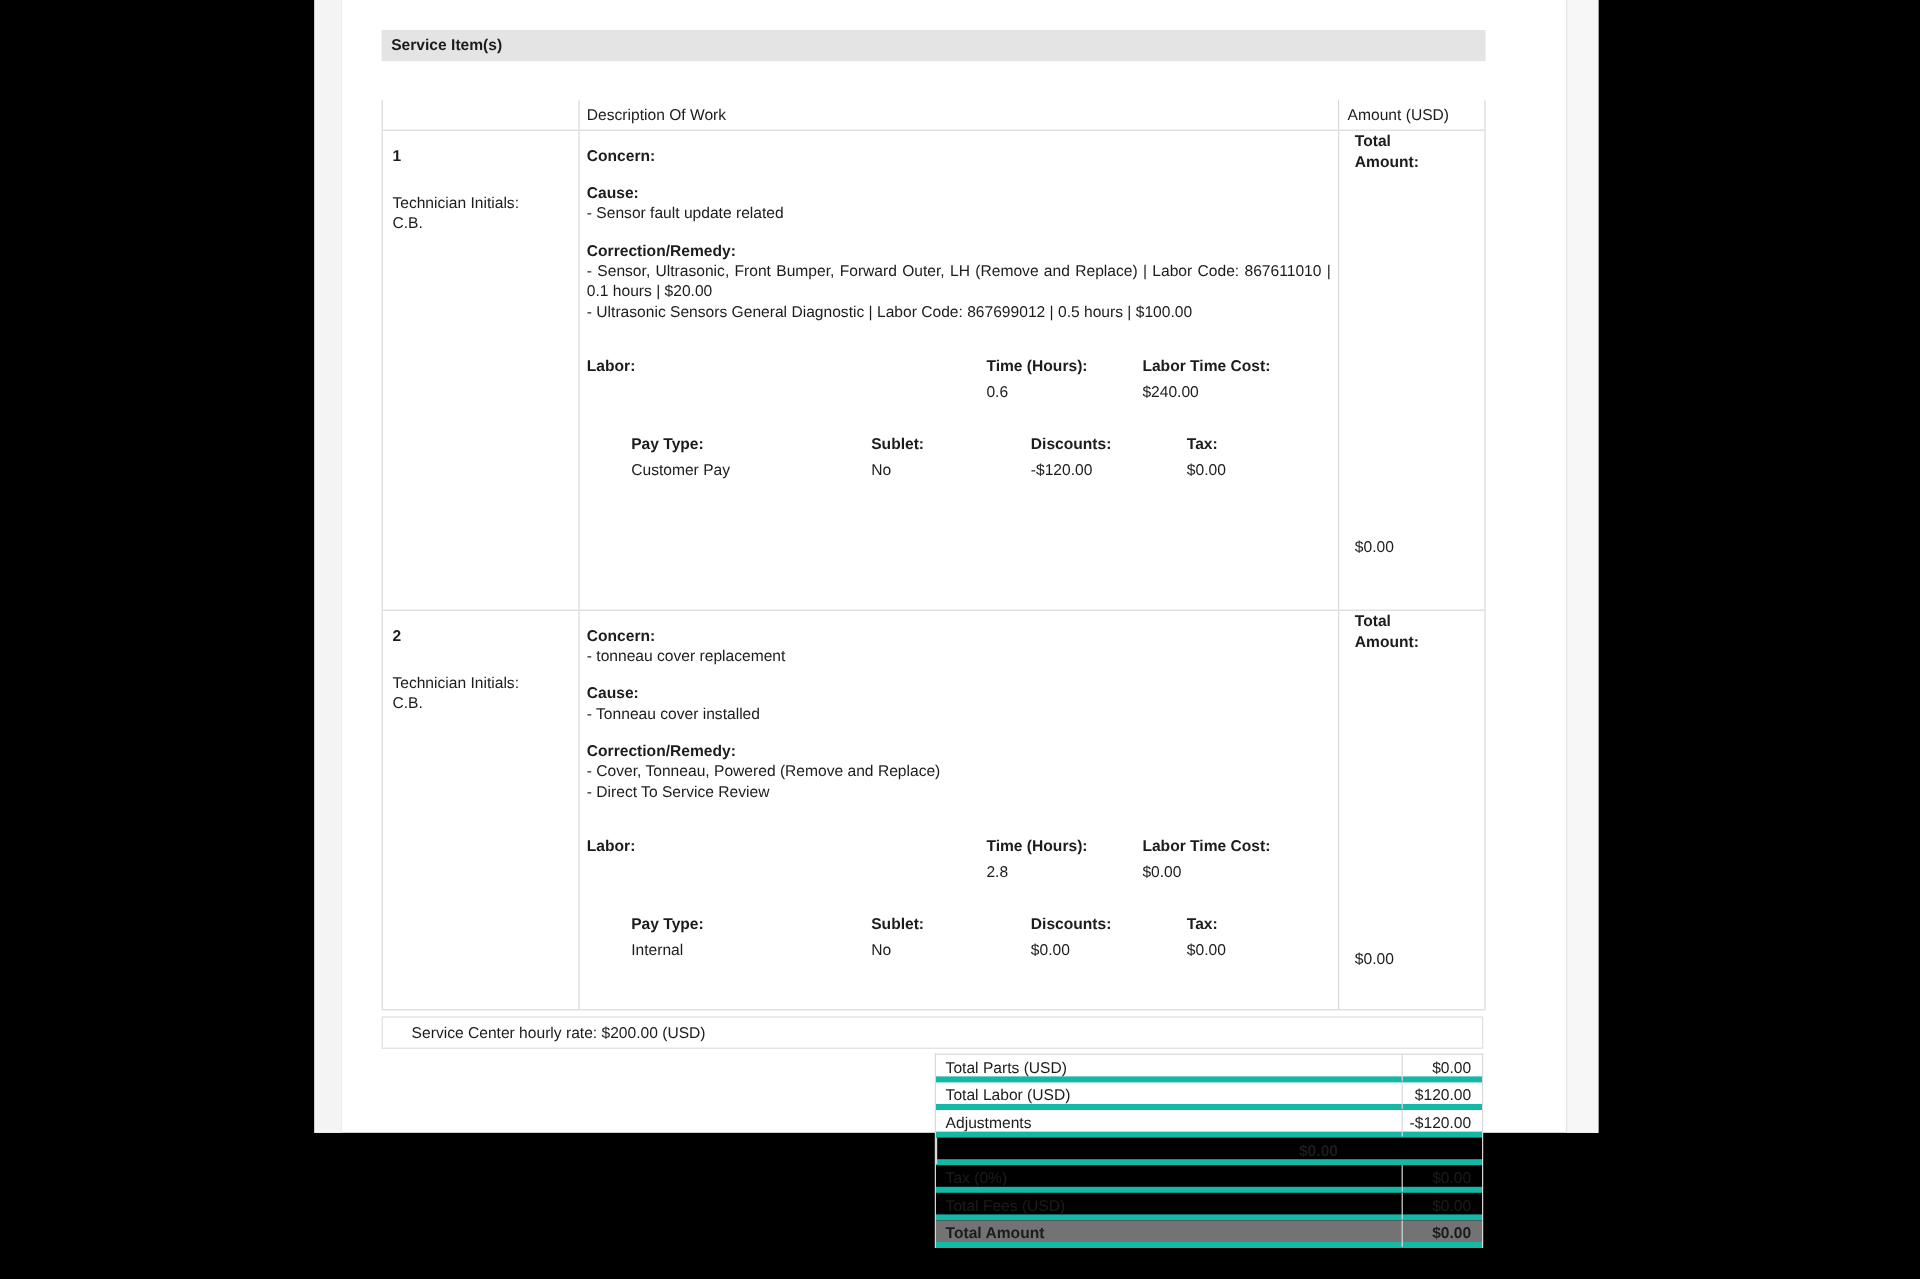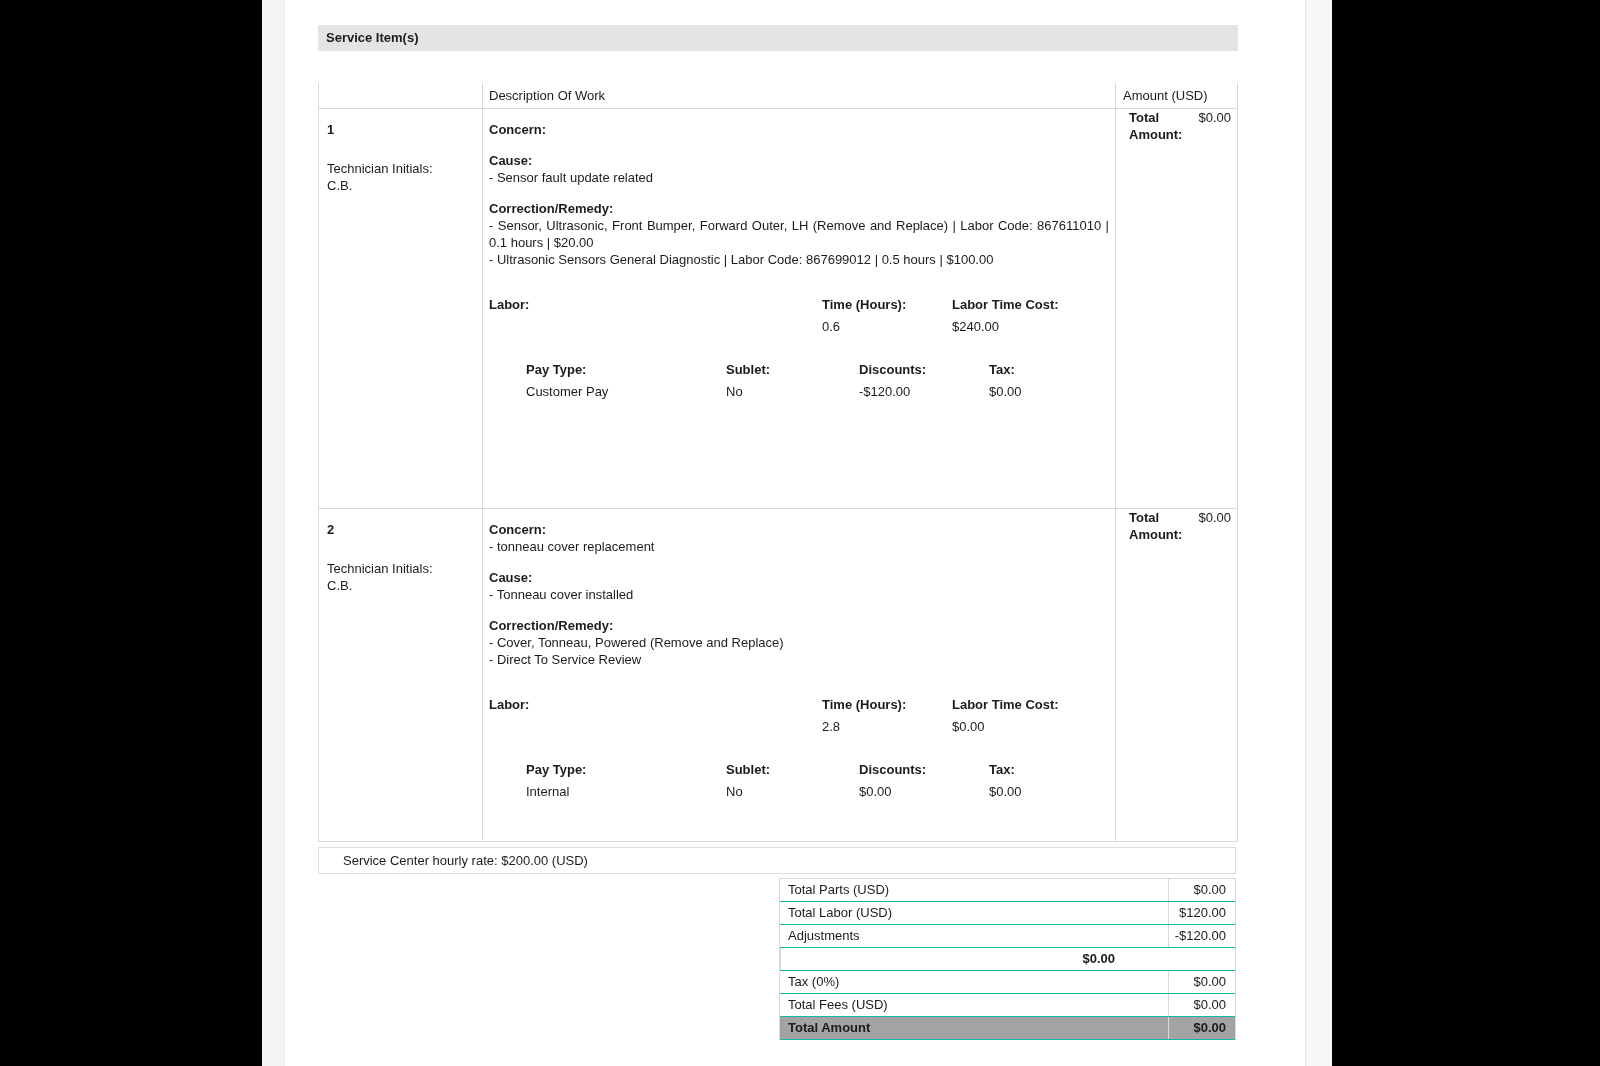--- a/index.html
+++ b/index.html
@@ -5,21 +5,21 @@
   * { box-sizing: border-box; margin: 0; padding: 0; }
   html,body { width:1600px; height:1066px; }
   body {
     background:#000;
     font-family:"Liberation Sans", sans-serif;
     color:#1c1c1c;
     position:relative;
     overflow:hidden;
   }
   .doc {
-    position:absolute; left:262px; top:0; width:1070px; height:1066px;
+    position:absolute; left:262px; top:0; width:1070px; height:944px;
     background:#ffffff;
   }
   .gutter-left {
     position:absolute; left:0; top:0; width:23px; height:100%;
     background:#f4f4f4; border-right:1px solid #ededed;
   }
   .gutter-right {
     position:absolute; right:0; top:0; width:27px; height:100%;
     background:#f7f7f7; border-left:1px solid #e4e4e4;
   }
@@ -51,43 +51,43 @@
   .sec-label { font-weight:bold; }
   .just { text-align:justify; }
   .labor-grid, .pay-grid {
     display:grid; grid-template-columns:200px 133px 130px 1fr;
   }
   .labor-grid { margin-top:28px; }
   .pay-grid { margin-top:26px;padding-left:37px; }
   .grid-vals { margin-top:5px; }
   .glabel { font-weight:bold; }
   .item-row .c3 {
-    display:flex; flex-direction:row; justify-content:space-between;
+    display:flex; flex-direction:column; justify-content:space-between;
     padding:0 8px 44px 13px;
   }
   .item-row.row-2 .c3 { padding-bottom:34px; }
   .total-label { font-weight:bold; width:70px; }
 
   .hourly {
     width:918px; margin-top:5px; padding:5px 24px;
     border:1px solid #dedede;
   }
 
   .totals {
     width:457px; margin:4px 2px 0 auto;
     border:1px solid #d9d9d9; border-bottom:none;
   }
   .trow {
     display:grid; grid-template-columns:344px 1fr;
-    border-bottom:1px solid #14b8a6; line-height:22px; height:23px;gap:44px;
+    border-bottom:5px solid #14b8a6; line-height:22px; height:23px;gap:44px;
   }
   .trow .lbl { padding-left:8px; }
   .trow .val { text-align:right; padding-right:9px; border-left:1px solid #d9d9d9; }
   .trow.bold { font-weight:bold; }
-  .trow.hl { background:#a3a3a3; }
+  .trow.hl { background:#737373; }
 </style>
 </head>
 <body>
 
 <div class="doc">
   <div class="gutter-left"></div>
   <div class="gutter-right"></div>
 
   <div class="content">
 

